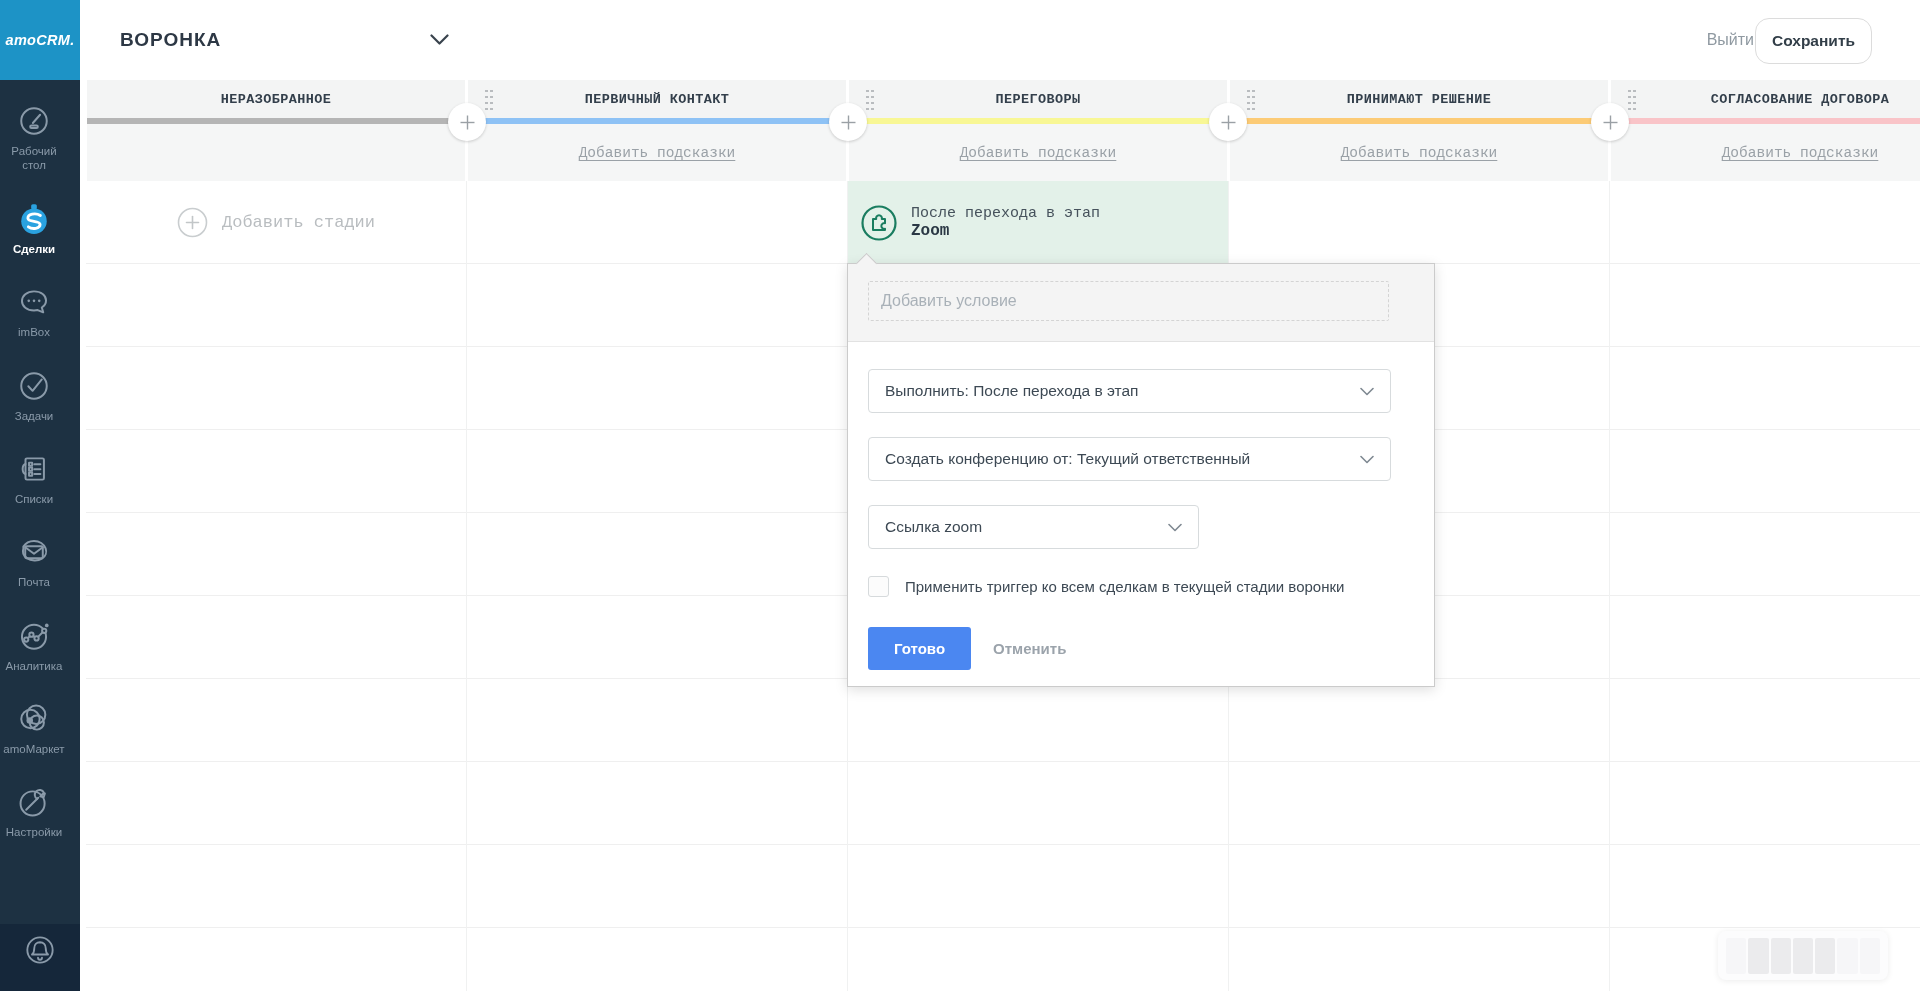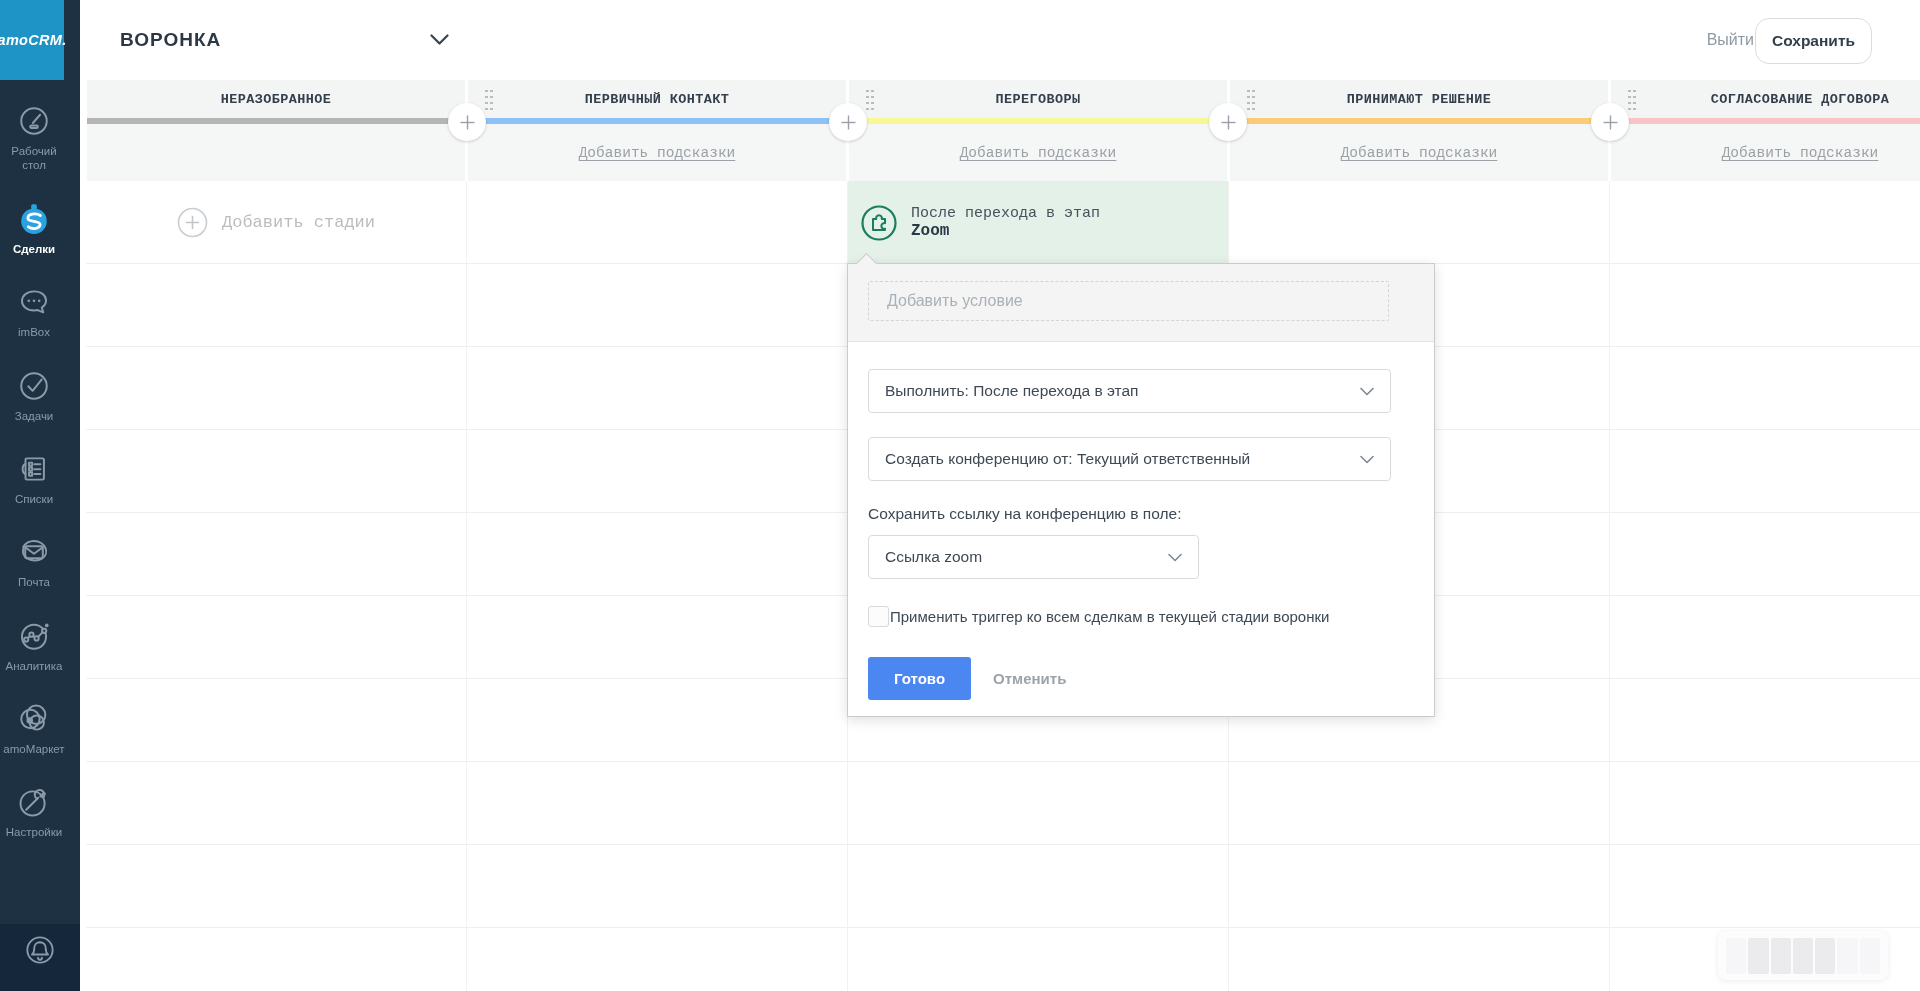--- a/index.html
+++ b/index.html
@@ -1,21 +1,21 @@
 <!DOCTYPE html>
 <html><head>
 <meta charset="utf-8">
 <style>
   html,body{margin:0;padding:0;}
   body{font-family:"Liberation Sans","DejaVu Sans",sans-serif;background:#fff;}
   #page{position:relative;width:1920px;height:991px;overflow:hidden;background:#fff;}
 
   
   #sidebar{position:absolute;left:0;top:0;width:80px;height:991px;background:#1d3142;z-index:20;}
-  #logo-box{width:64px;height:80px;background:#1d93c6;display:flex;align-items:center;justify-content:center;}
+  #logo-box{width:80px;height:80px;background:#1d93c6;display:flex;align-items:center;justify-content:center;}
   #logo-box span{color:#fff;font-size:14.5px;font-weight:bold;font-style:italic;letter-spacing:.3px;}
   #nav{position:absolute;top:104px;left:0;width:68px;display:flex;flex-direction:column;align-items:center;}
   .nav-item{display:flex;flex-direction:column;align-items:center;margin-bottom:29px;cursor:pointer;width:100%;}
   .nav-item svg{width:34px;height:34px;display:block;}
   .nav-label{margin-top:6px;font-size:11.5px;color:#8a9aa9;text-align:center;line-height:1.25;max-width:66px;}
   .nav-item.active .nav-label{color:#ffffff;font-weight:bold;}
   .ico{stroke:#8a9aa9;stroke-width:1.4;fill:none;stroke-linecap:round;stroke-linejoin:round;}
   #sidebar-bottom{position:absolute;left:0;bottom:0;width:80px;height:67px;background:#15273a;display:flex;align-items:flex-start;justify-content:center;padding-top:10px;box-sizing:border-box;}
 
   
@@ -46,30 +46,30 @@
   .trigger-card{height:83px;background:#e3f1e9;display:flex;align-items:center;padding:0 12px;box-sizing:border-box;cursor:pointer;}
   .trigger-texts{margin-left:13px;display:flex;flex-direction:column;}
   .trigger-event{font-size:15px;color:#46525c;}
   .trigger-name{font-size:16px;font-weight:bold;color:#2b3845;margin-top:0;}
 
   
   #popup{position:absolute;left:847px;top:263px;width:588px;background:#fff;border:1px solid #cbcbcb;box-shadow:0 3px 12px rgba(0,0,0,.13);z-index:10;box-sizing:border-box;}
   #popup-notch{position:absolute;top:-8px;left:11px;width:14px;height:14px;background:#f4f4f4;border-left:1px solid #cbcbcb;border-top:1px solid #cbcbcb;transform:rotate(45deg);}
   .popup-top{background:#f4f4f4;border-bottom:1px solid #e2e2e2;padding:17px 45px 20px 20px;}
   .popup-top-label{font-size:16px;color:#3d4954;margin-bottom:9px;}
-  #condition-input{width:100%;height:40px;box-sizing:border-box;border:1px dashed #d4d4d4;background:transparent;font-size:16px;color:#3d4954;padding:0 18px;outline:none;font-family:inherit;border-radius:2px;}
+  #condition-input{width:100%;height:40px;box-sizing:border-box;border:1px dashed #d4d4d4;background:transparent;font-size:16px;color:#3d4954;padding:0 12px;outline:none;font-family:inherit;border-radius:2px;}
   #condition-input::placeholder{color:#a9b1b8;}
   .popup-body{padding:27px 45px 16px 20px;}
   .dd{width:523px;height:44px;box-sizing:border-box;border:1px solid #d7dbdd;border-radius:4px;background:#fff;display:flex;align-items:center;justify-content:space-between;padding:0 16px;font-size:15.5px;color:#3d4954;cursor:pointer;}
   .dd.mb{margin-bottom:24px;}
   .dd.small{width:331px;}
   .save-link-label{font-size:15.5px;color:#3d4954;margin:0 0 12px 0;}
   .check-row{margin-top:27px;display:flex;align-items:center;}
   .checkbox{width:21px;height:21px;box-sizing:border-box;border:1px solid #d6dadc;border-radius:3px;background:#fcfcfc;cursor:pointer;flex:none;}
-  .check-label{font-size:15px;color:#3d4954;margin-left:1px;}
+  .check-label{font-size:15px;color:#3d4954;margin-left:16px;}
   .btn-row{margin-top:30px;display:flex;align-items:center;}
   #done-button{height:43px;padding:0 26px;border:none;border-radius:3px;background:#4b87f1;color:#fff;font-size:15px;font-weight:bold;cursor:pointer;font-family:inherit;}
   #cancel-button{margin-left:22px;font-size:15px;font-weight:bold;color:#9ba3ab;cursor:pointer;}
 
   
   #skeleton{position:absolute;left:1718px;top:931px;width:170px;height:49px;background:#fcfcfd;border-radius:8px;box-shadow:0 1px 6px rgba(0,0,0,.08);display:flex;align-items:center;padding:0 7px;box-sizing:border-box;z-index:5;}
   .skel-seg{flex:1;height:36px;margin:0 1px;border-radius:2px;background:#f6f6f8;}
   .skel-seg.dark{background:#ebebed;}
 </style>
 </head>
@@ -329,21 +329,20 @@
         <svg width="14" height="9" viewBox="0 0 14 9">
             <polyline points="1,1.5 7,7.5 13,1.5" fill="none" stroke="#7f8992" stroke-width="1.6" stroke-linecap="round" stroke-linejoin="round"></polyline>
           </svg>
       </div>
       <div class="dd mb">
         <span>Создать конференцию от: Текущий ответственный</span>
         <svg width="14" height="9" viewBox="0 0 14 9">
             <polyline points="1,1.5 7,7.5 13,1.5" fill="none" stroke="#7f8992" stroke-width="1.6" stroke-linecap="round" stroke-linejoin="round"></polyline>
           </svg>
       </div>
-      <div class="save-link-label">Сохранить ссылку на конференцию в поле:</div>
       <div class="dd small">
         <span>Ссылка zoom</span>
         <svg width="14" height="9" viewBox="0 0 14 9">
             <polyline points="1,1.5 7,7.5 13,1.5" fill="none" stroke="#7f8992" stroke-width="1.6" stroke-linecap="round" stroke-linejoin="round"></polyline>
           </svg>
       </div>
       <div class="check-row">
         <div class="checkbox"></div>
         <span class="check-label">Применить триггер ко всем сделкам в текущей стадии воронки</span>
       </div>

